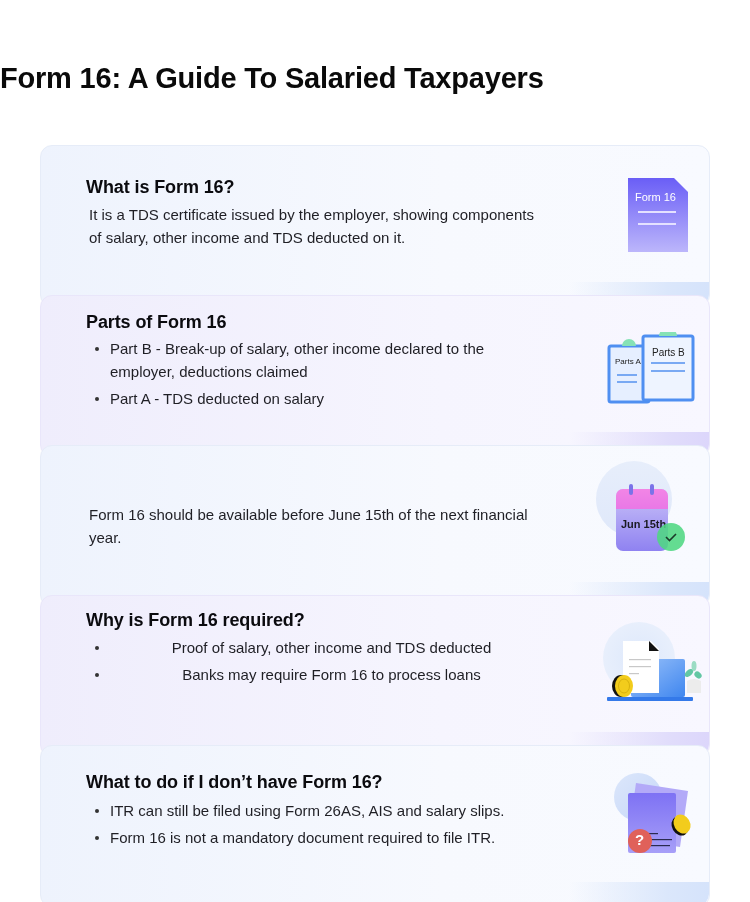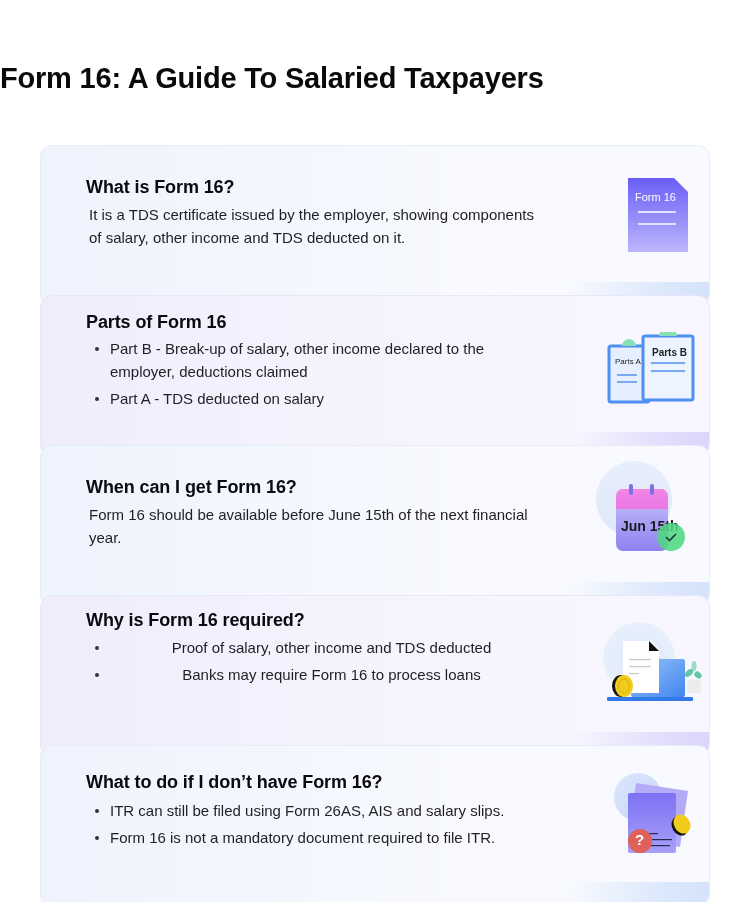--- a/index.html
+++ b/index.html
@@ -84,36 +84,35 @@
       <rect x="2" y="14" width="40" height="56" rx="2" fill="#e6efff" stroke="#4f8ff1" stroke-width="3"></rect>
       <path d="M15 14 a7 7 0 0 1 14 0 Z" fill="#86e2b6"></path>
       <rect x="36" y="4" width="50" height="64" rx="2" fill="#eef4ff" stroke="#4f8ff1" stroke-width="3"></rect>
       <path d="M52 4 a9 8 0 0 1 18 0 Z" fill="#86e2b6"></path>
       <rect x="10" y="42" width="20" height="2" fill="#79a9f3"></rect>
       <rect x="10" y="49" width="20" height="2" fill="#79a9f3"></rect>
       <rect x="44" y="30" width="34" height="2" fill="#79a9f3"></rect>
       <rect x="44" y="38" width="34" height="2" fill="#79a9f3"></rect>
     </svg>
     <span style="position:absolute; left:8px; top:25px; font-size:8px; color:#222; white-space:nowrap;">Parts A</span>
-    <span style="position:absolute; left:45px; top:15px; font-size:10px; color:#222; white-space:nowrap;font-weight:bold;">Parts B</span>
+    <span style="position:absolute; left:45px; top:15px; font-size:10px; color:#222; white-space:nowrap;">Parts B</span>
   </div>
 </section>
 
 <section class="card blue" style="top:445px;">
   <div class="floor"></div>
-  <h2 class="card-title" style="top:31px;">When can I get Form 16?</h2>
   <p class="card-body" style="top:57px;">Form 16 should be available before June 15th of the next financial year.</p>
   <div class="illus" style="left:555px; top:15px; width:110px; height:100px;">
     <div style="position:absolute; left:0; top:0; width:76px; height:76px; border-radius:50%; background:linear-gradient(180deg,#e7eefb,#dfe8fa);"></div>
     <div style="position:absolute; left:20px; top:28px; width:52px; height:62px; border-radius:7px; overflow:hidden; background:linear-gradient(180deg,#cbc3f8,#8f82f1);">
       <div style="height:20px; background:linear-gradient(180deg,#f285e6,#e978e6);"></div>
     </div>
     <div style="position:absolute; left:33px; top:23px; width:4px; height:11px; border-radius:2px; background:#7a73e8;"></div>
     <div style="position:absolute; left:54px; top:23px; width:4px; height:11px; border-radius:2px; background:#7a73e8;"></div>
-    <span style="position:absolute; left:25px; top:57px; font-size:14px; font-weight:700; color:#1a1a22; white-space:nowrap;">Jun 15th</span>
+    <span style="position:absolute; left:25px; top:57px; font-size:11px; font-weight:700; color:#1a1a22; white-space:nowrap;">Jun 15th</span>
     <div style="position:absolute; left:61px; top:62px; width:28px; height:28px; border-radius:50%; background:rgba(78,215,130,0.88);">
       <svg width="28" height="28" viewBox="0 0 28 28">
           <path d="M9 14 L12.5 17.5 L19 11" stroke="#1c3b2a" stroke-width="1.6" fill="none"></path>
         </svg>
     </div>
   </div>
 </section>
 
 <section class="card purple" style="top:595px;">
   <div class="floor"></div>

